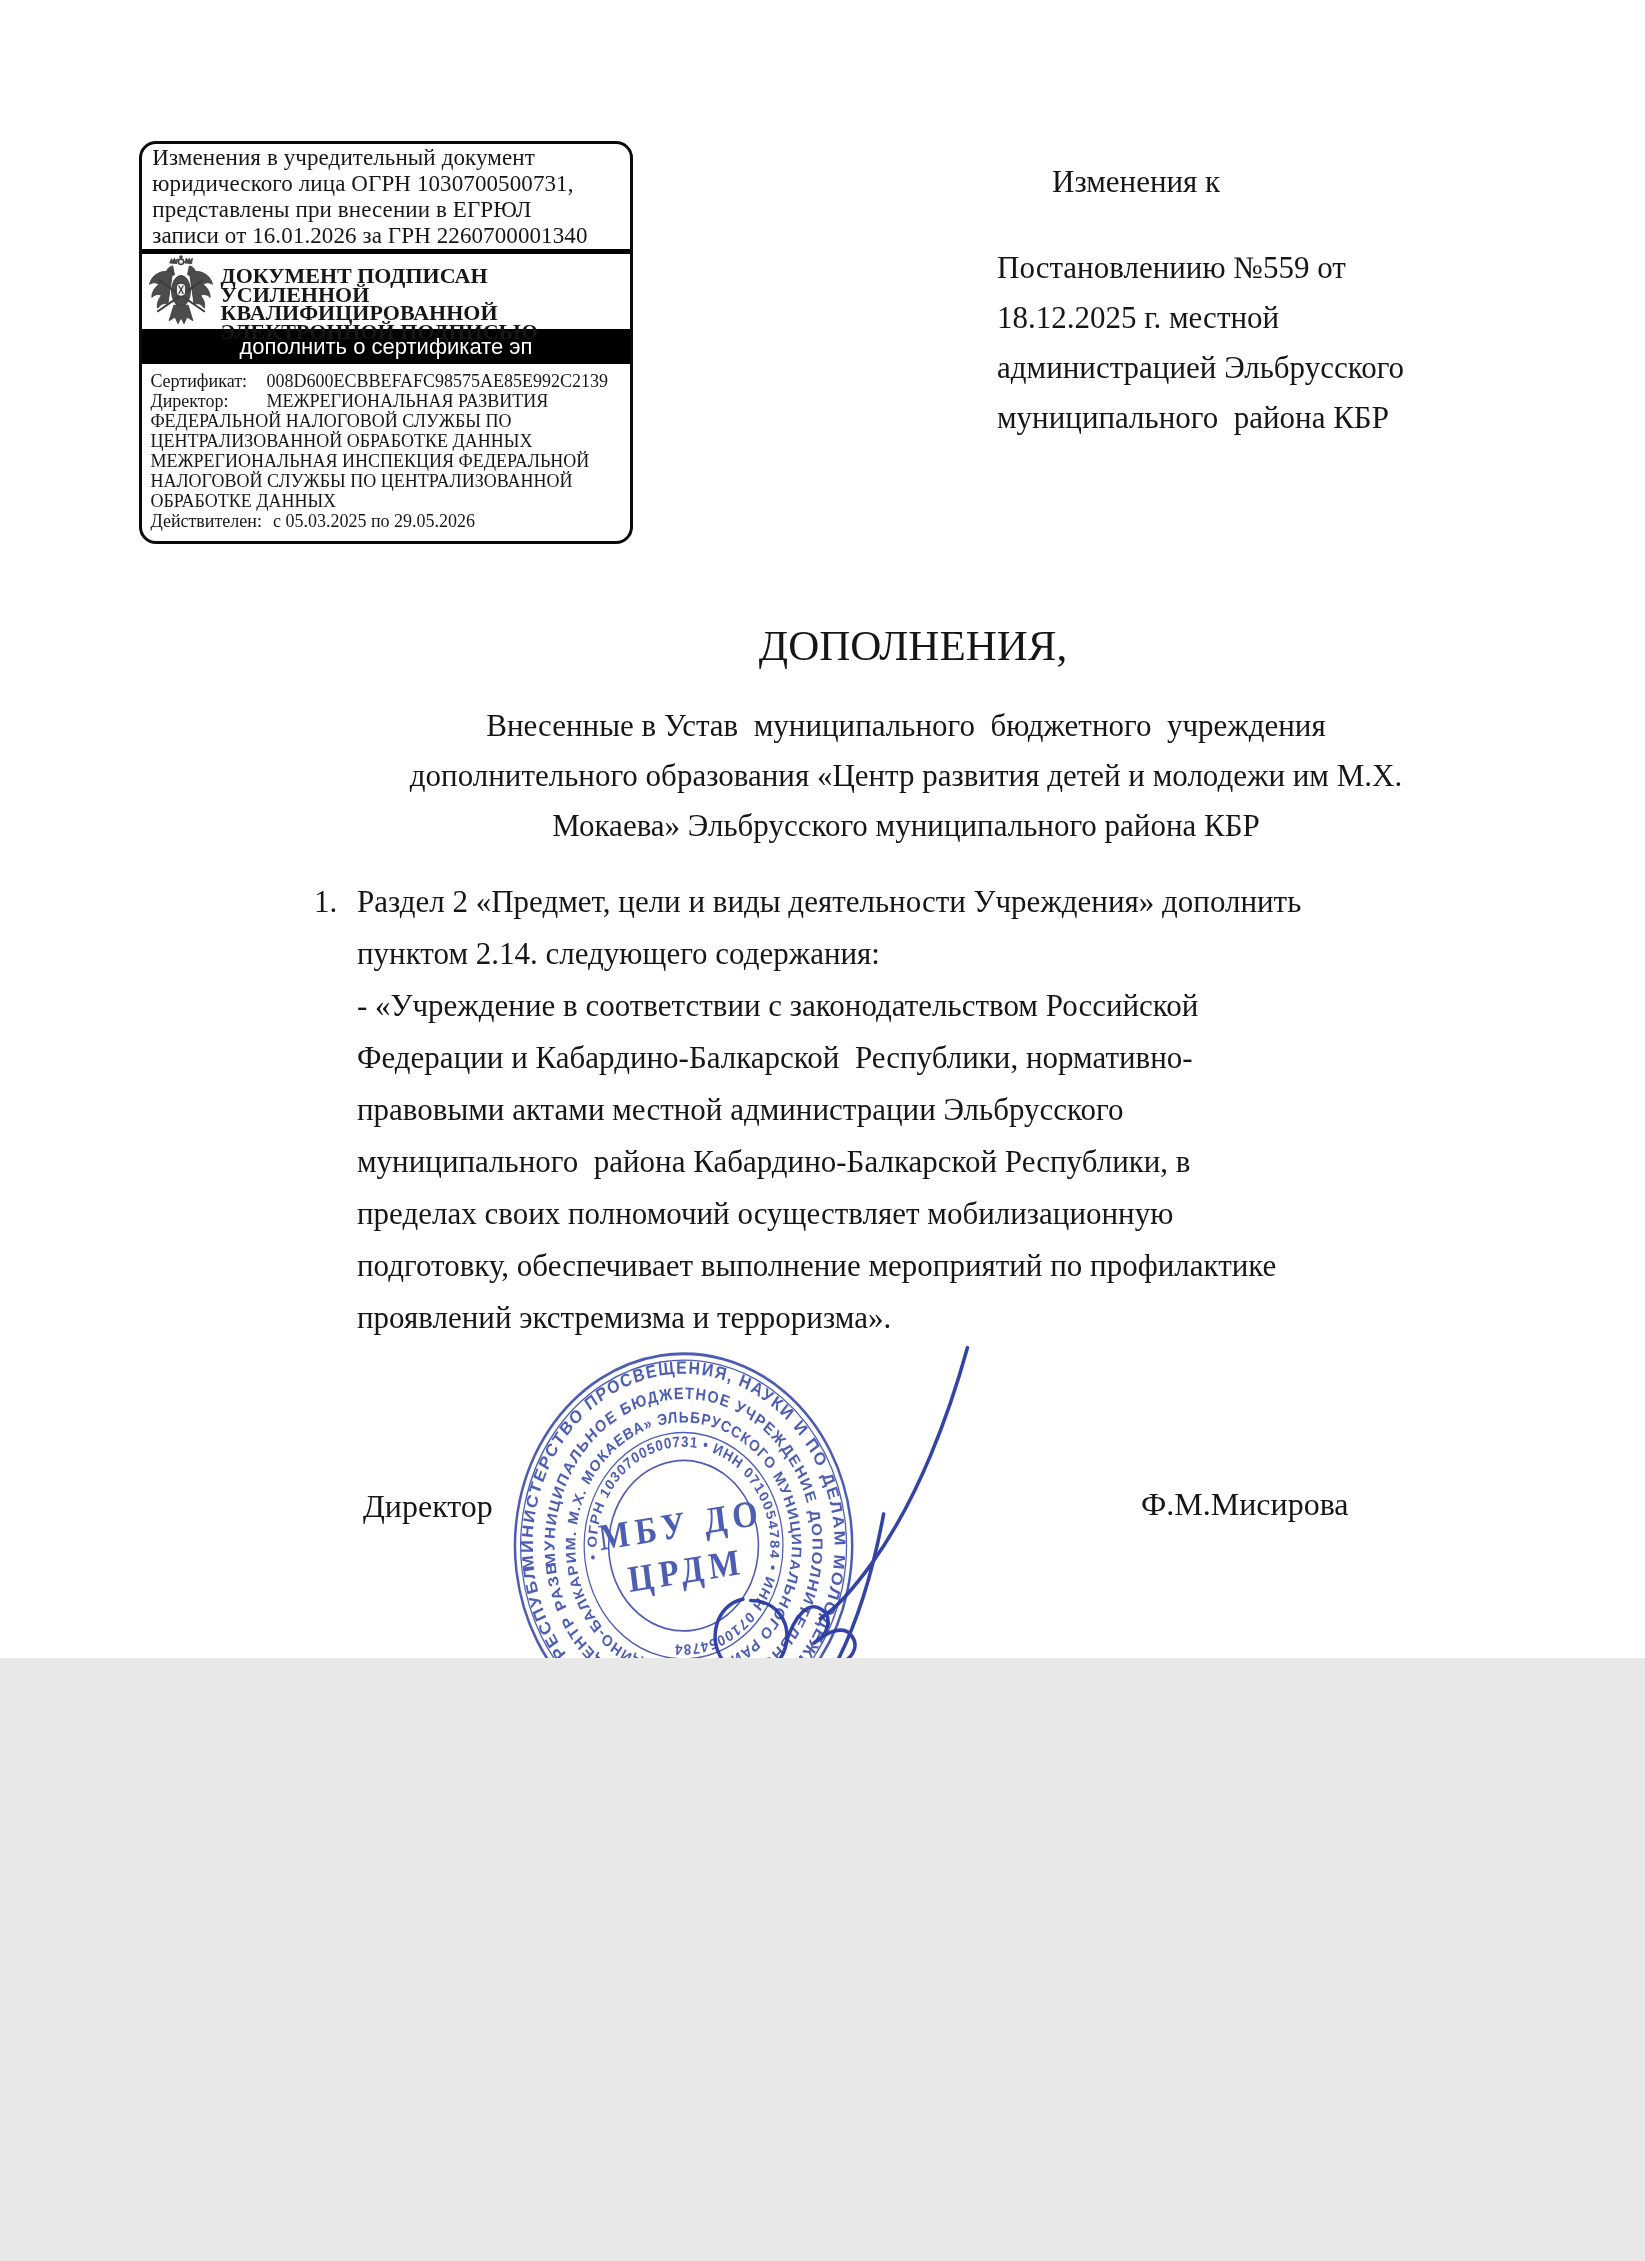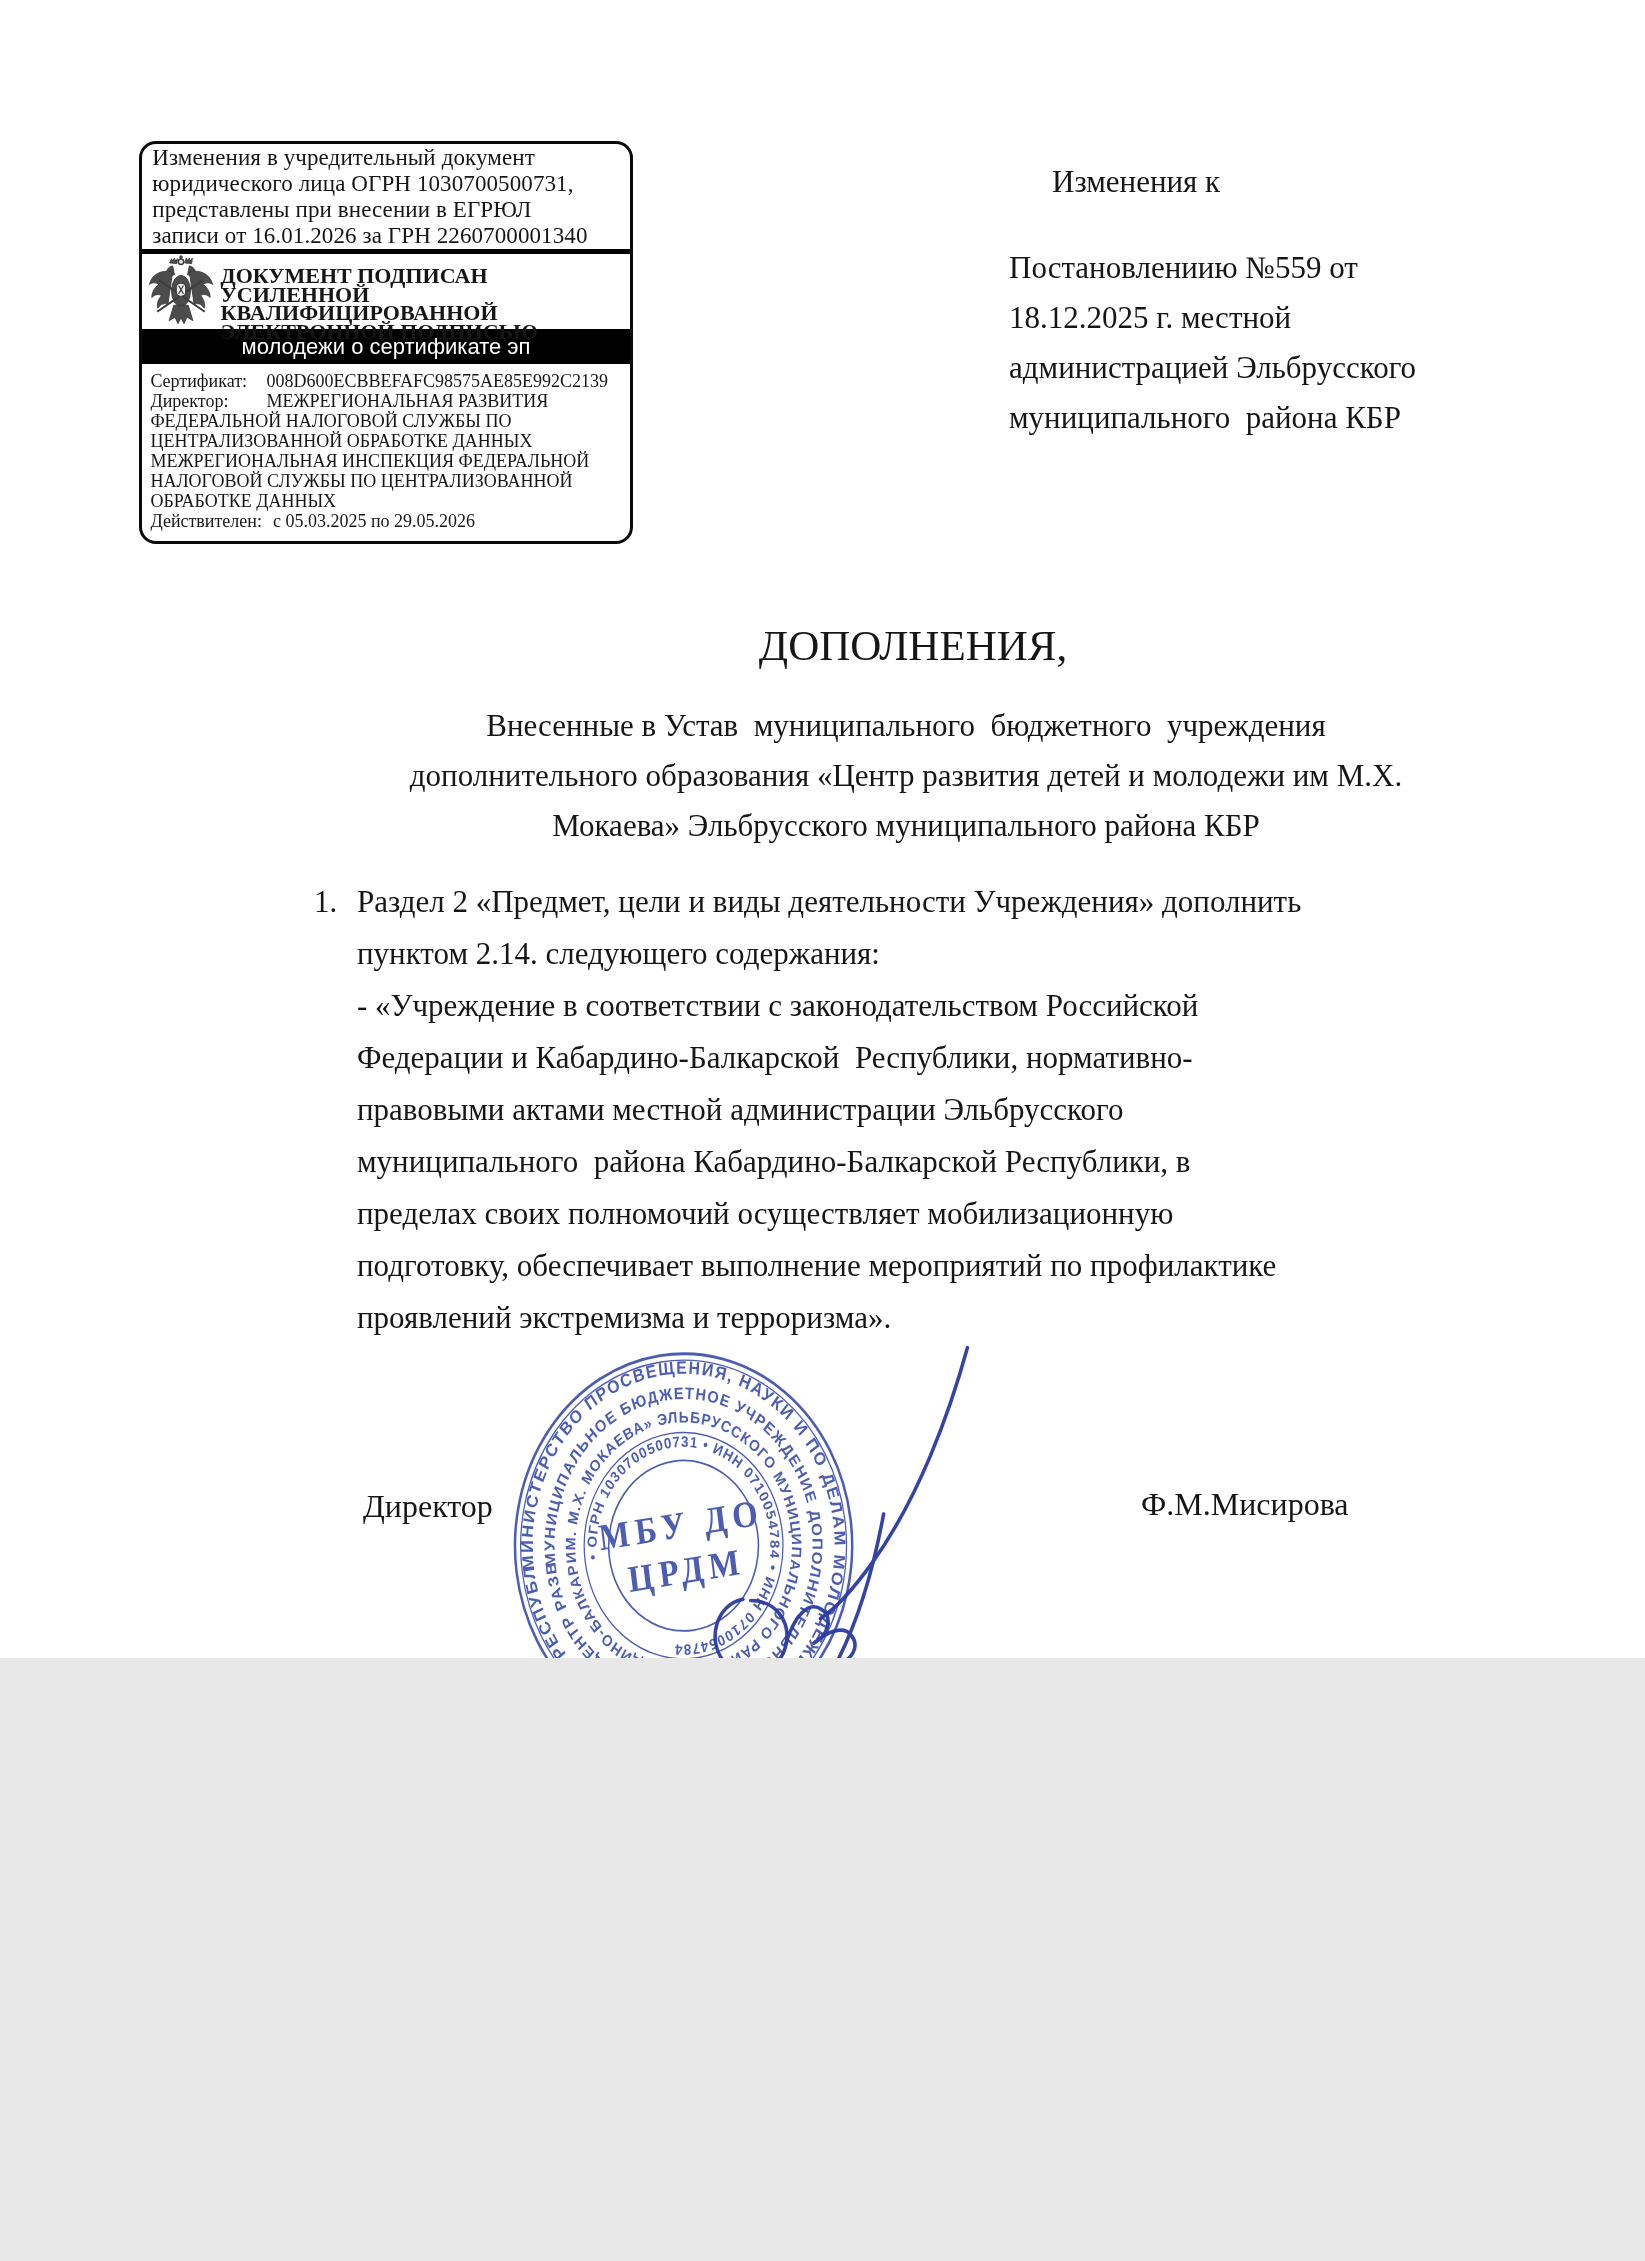--- a/index.html
+++ b/index.html
@@ -39,21 +39,21 @@
   .cert-details{
     padding:7px 7.7px 0 8.4px;
     font-size:18px;line-height:20px;
   }
   .cert-row .lbl{display:inline-block;width:116px;}
   .valid-row .lbl{display:inline-block;margin-right:11px;}
 
   
   .appendix{position:absolute;left:997px;top:163px;width:568px;font-size:31px;}
   .appendix-line1{padding-left:55px;line-height:37px;}
-  .appendix-body{margin-top:43px;line-height:50px;margin-left:12px;}
+  .appendix-body{margin-top:43px;line-height:50px;}
 
   
   .doc-title{
     position:absolute;left:316px;top:621px;width:1194px;
     text-align:center;font-size:43px;font-weight:normal;margin:0;
   }
   .intro{
     position:absolute;left:290px;top:701px;width:1232px;
     text-align:center;font-size:31px;line-height:50px;
   }
@@ -97,21 +97,21 @@
             <path d="M20,97 L97,44 M23,44 L100,97" fill="none" stroke-width="3.5"></path>
             <rect x="52" y="49" width="16" height="22" rx="7" fill="#ececec" stroke-width="2"></rect>
             <path d="M56,53 l8,14 M64,53 l-8,14" fill="none" stroke-width="2"></path>
           </g>
         </svg>
       </div>
       <div class="esign-title lines">ДОКУМЕНТ ПОДПИСАН
 УСИЛЕННОЙ КВАЛИФИЦИРОВАННОЙ
 ЭЛЕКТРОННОЙ ПОДПИСЬЮ</div>
     </div>
-    <div class="cert-bar">молодежи о сертификате эп</div>
+    <div class="cert-bar">дополнить о сертификате эп</div>
     <div class="cert-details">
       <div class="cert-row"><span class="lbl">Сертификат:</span><span>008D600ECBBEFAFC98575AE85E992C2139</span></div>
       <div class="cert-row"><span class="lbl">Директор:</span><span>МЕЖРЕГИОНАЛЬНАЯ РАЗВИТИЯ</span></div>
       <div class="lines">ФЕДЕРАЛЬНОЙ НАЛОГОВОЙ СЛУЖБЫ ПО
 ЦЕНТРАЛИЗОВАННОЙ ОБРАБОТКЕ ДАННЫХ
 МЕЖРЕГИОНАЛЬНАЯ ИНСПЕКЦИЯ ФЕДЕРАЛЬНОЙ
 НАЛОГОВОЙ СЛУЖБЫ ПО ЦЕНТРАЛИЗОВАННОЙ
 ОБРАБОТКЕ ДАННЫХ</div>
       <div class="valid-row"><span class="lbl">Действителен:</span><span>с 05.03.2025 по 29.05.2026</span></div>
     </div>

